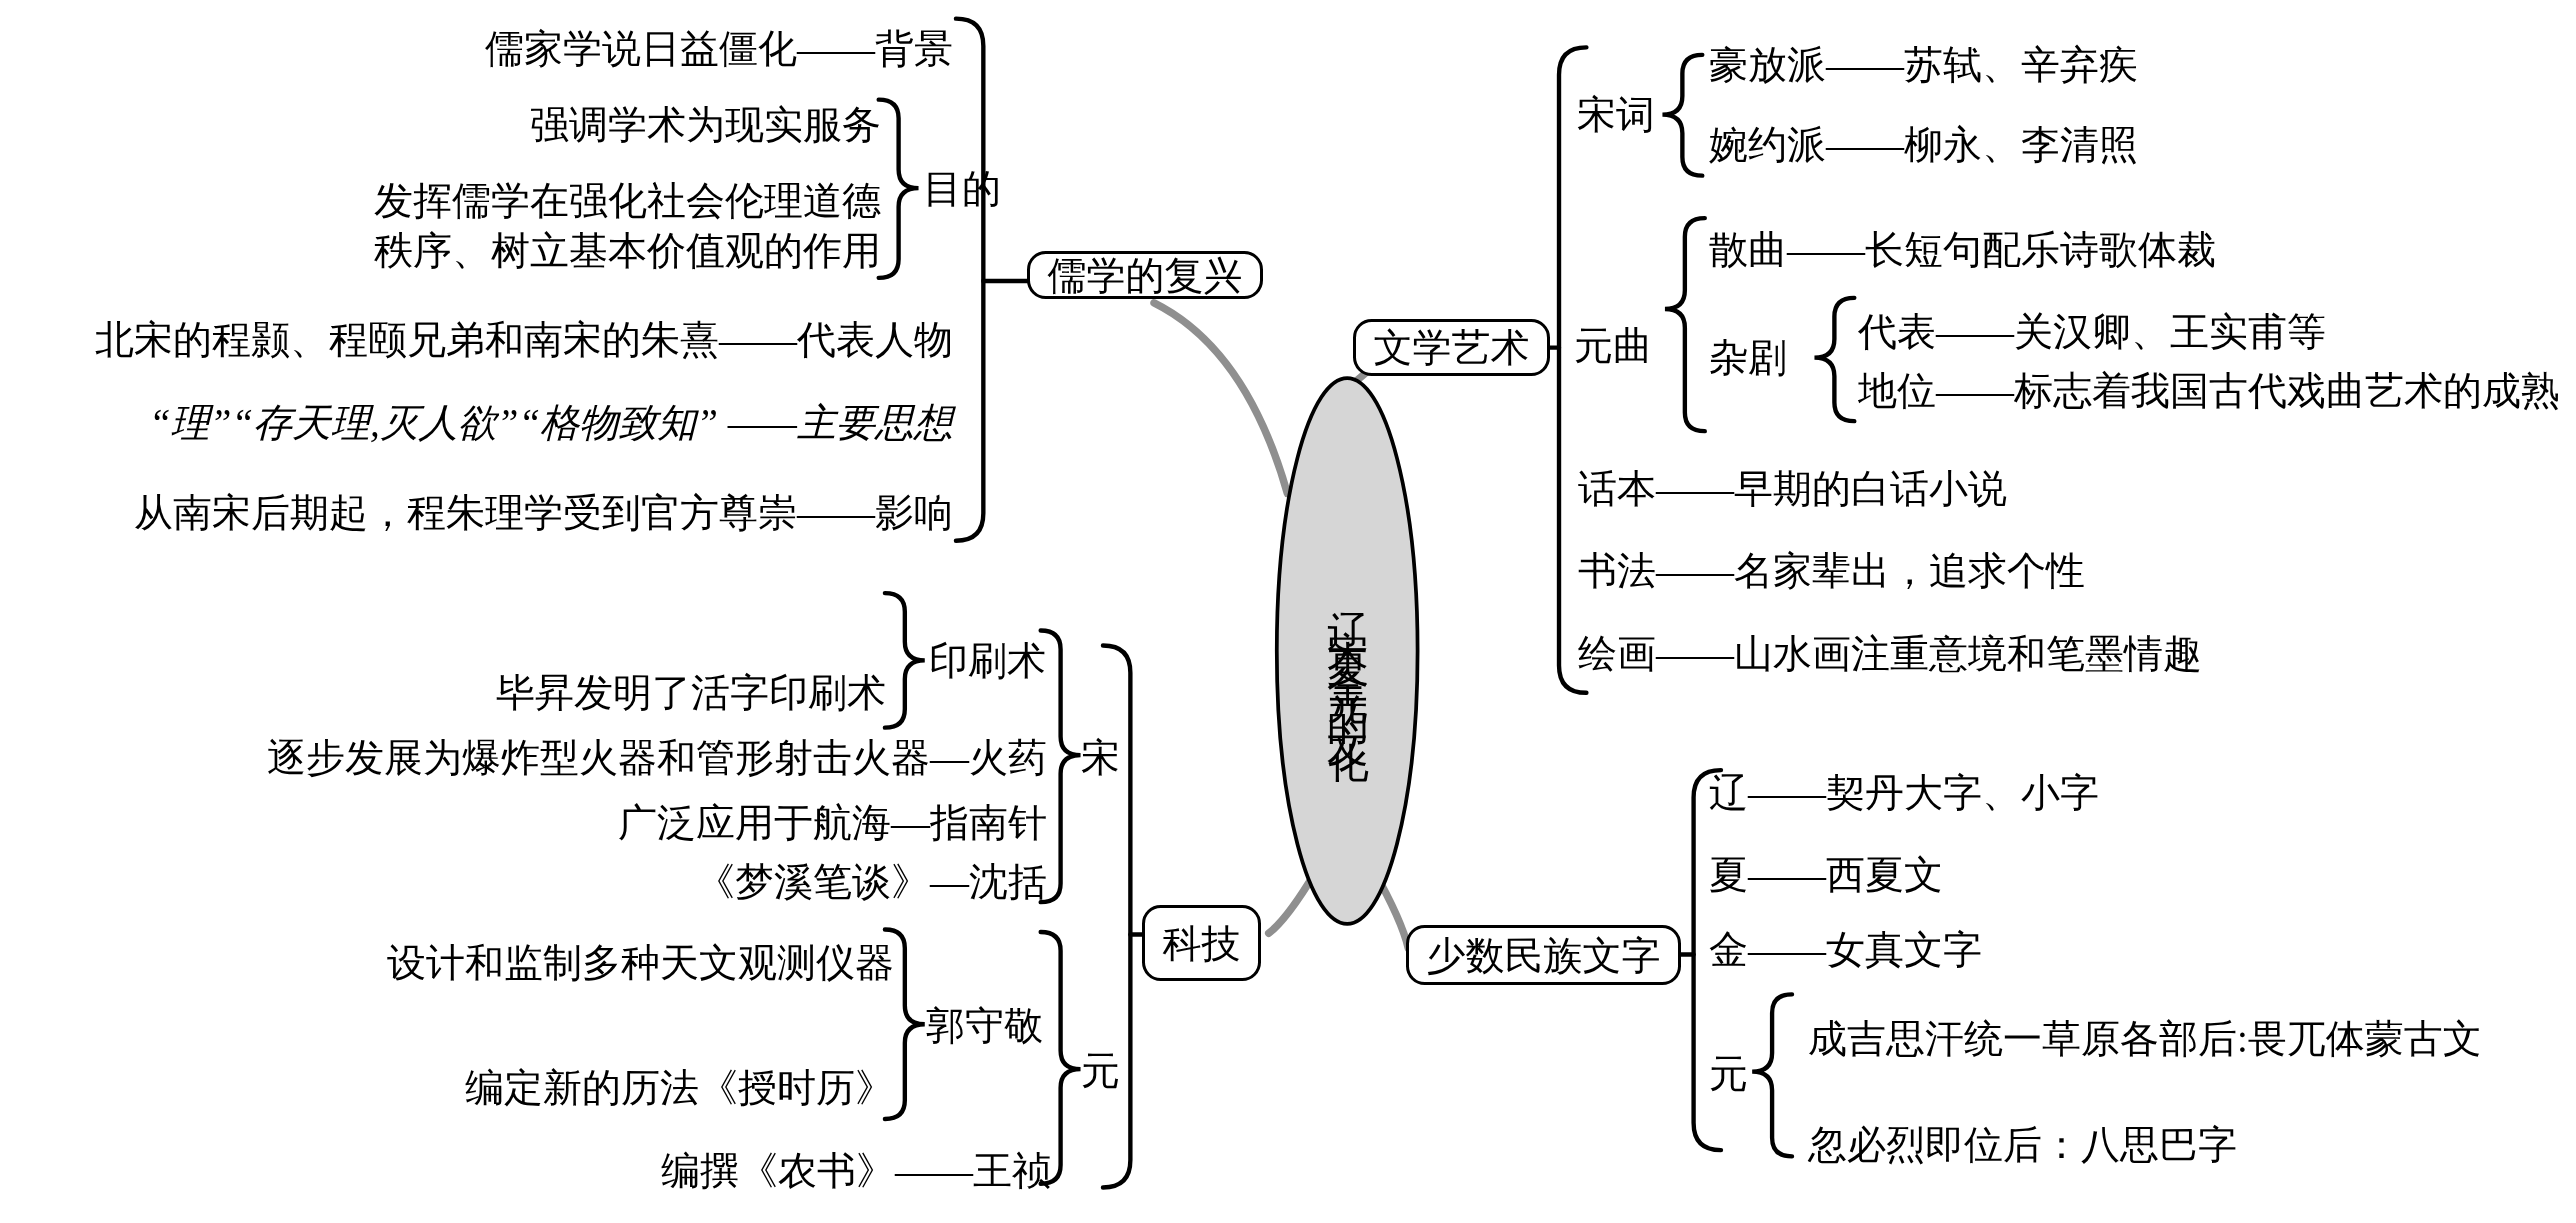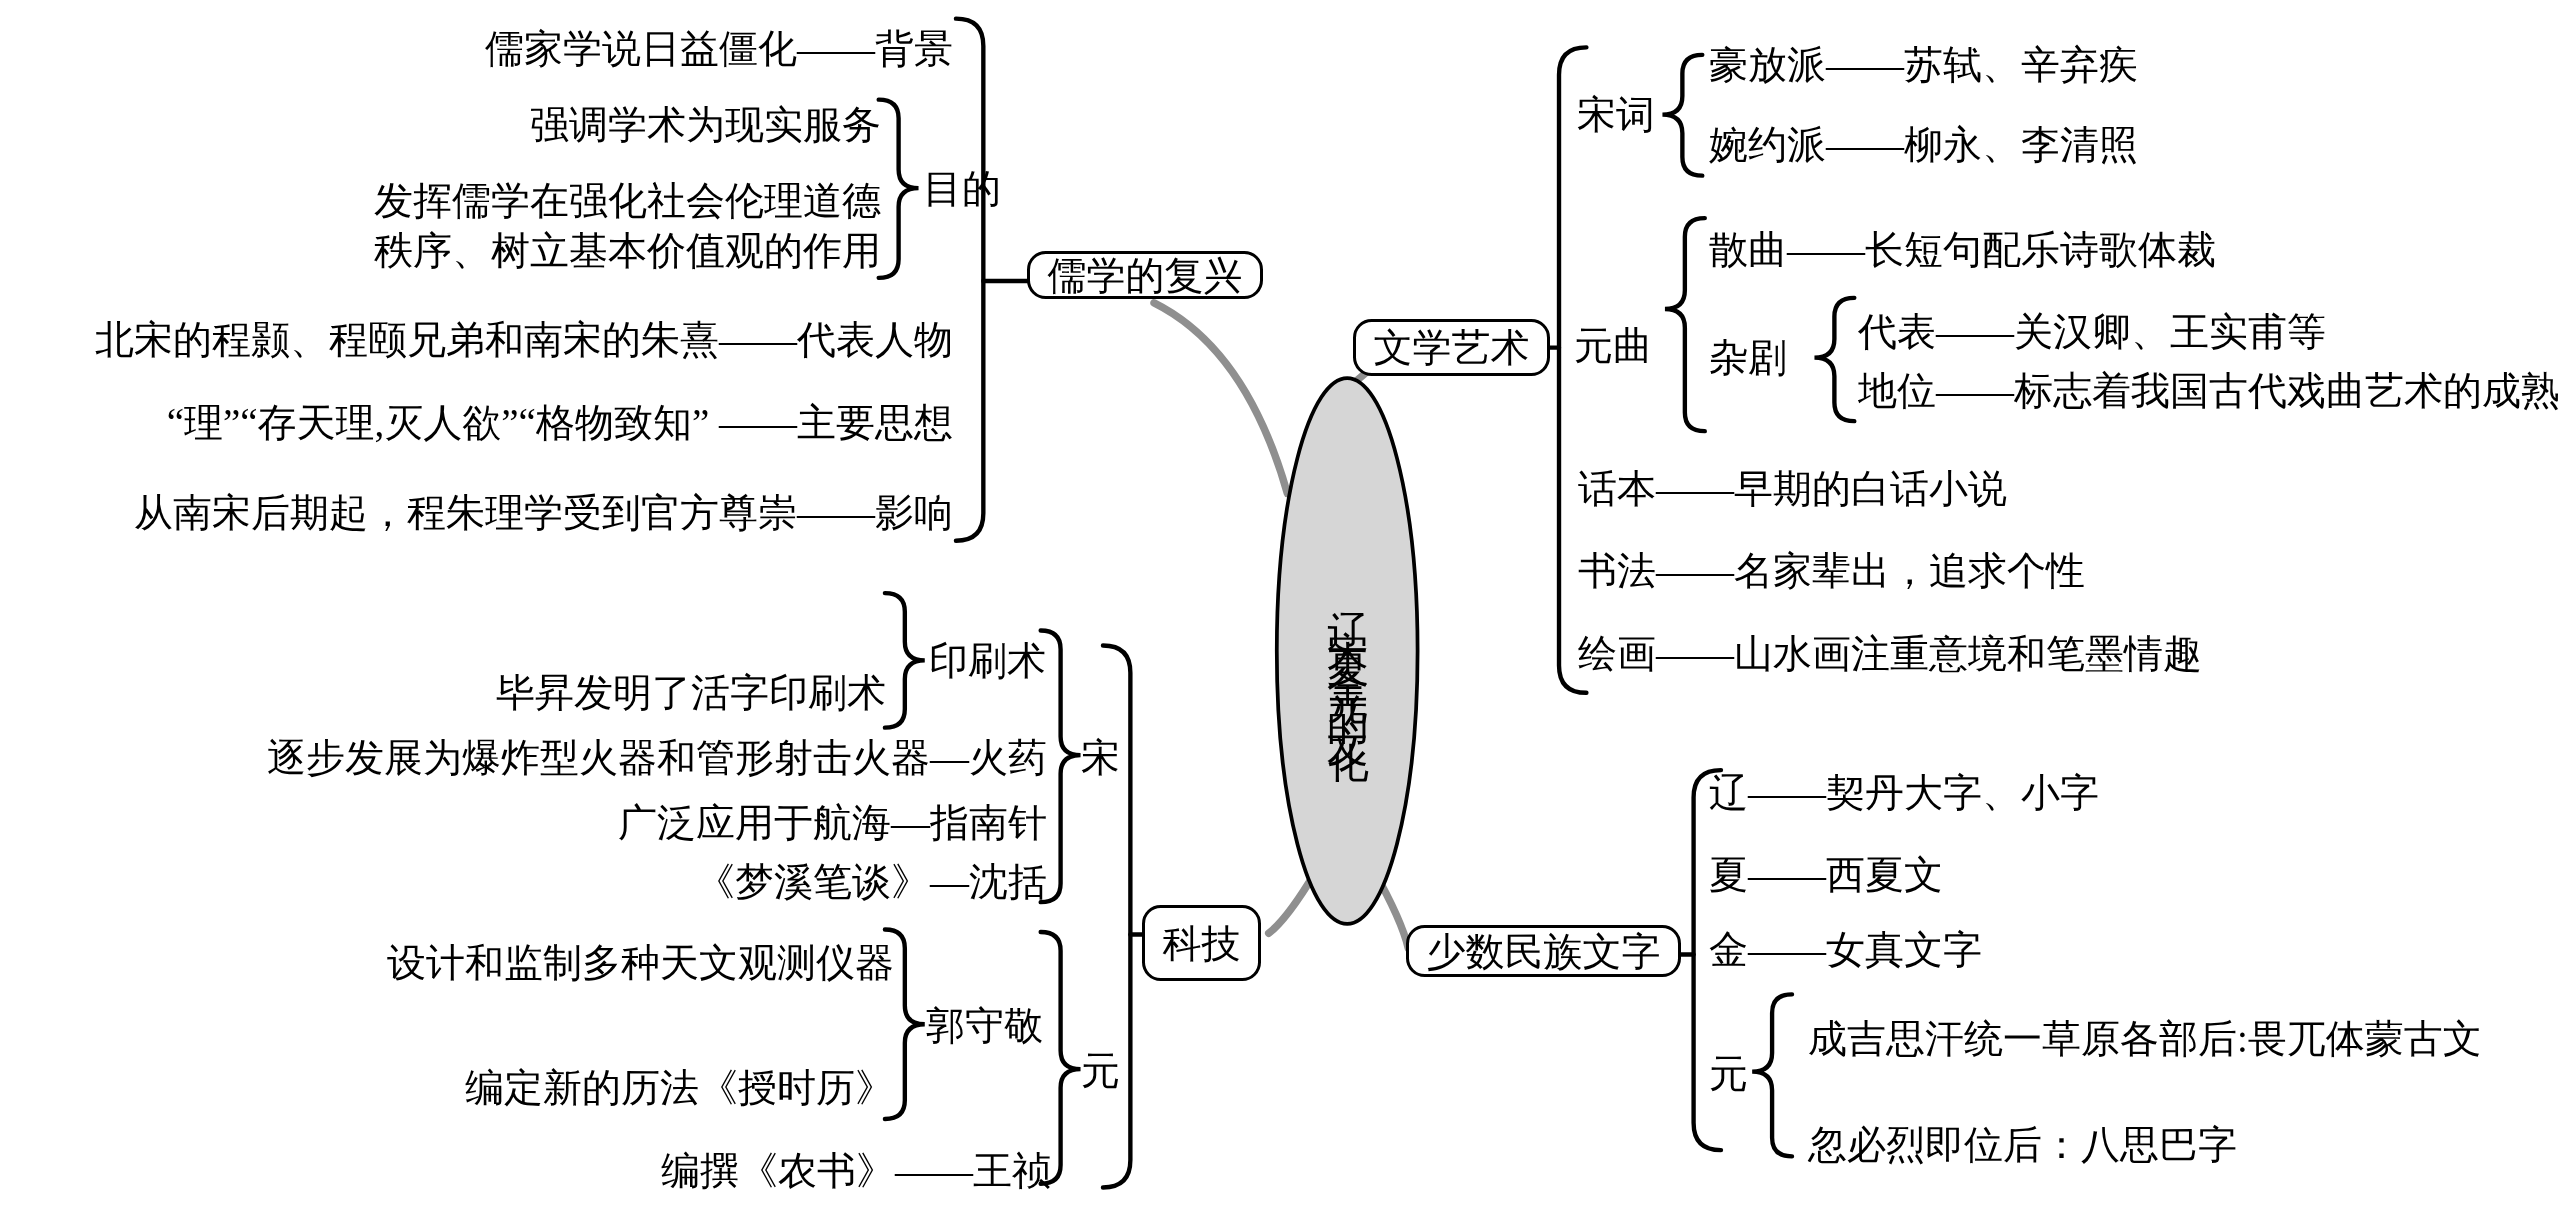--- a/index.html
+++ b/index.html
@@ -50,31 +50,31 @@
 
   <div class="node-box" style="left:1027px;top:251px;height:48px;">
     <span>儒学的复兴</span>
   </div>
   <div class="node-box" style="left:1353px;top:319px;height:57px;">
     <span>文学艺术</span>
   </div>
   <div class="node-box" style="left:1142px;top:905px;height:76px;">
     <span>科技</span>
   </div>
-  <div class="node-box" style="left:1406px;top:925px;height:52px;">
+  <div class="node-box" style="left:1406px;top:925px;height:60px;">
     <span>少数民族文字</span>
   </div>
 
   <div class="row r-align" style="right:1623px;top:26px;">儒家学说日益僵化——背景</div>
   <div class="row r-align" style="right:1695px;top:102px;">强调学术为现实服务</div>
   <div class="row r-align" style="right:1695px;top:178px;">发挥儒学在强化社会伦理道德</div>
   <div class="row r-align" style="right:1695px;top:228px;">秩序、树立基本价值观的作用</div>
   <div class="row" style="left:923px;top:166px;">目的</div>
   <div class="row r-align" style="right:1623px;top:317px;">北宋的程颢、程颐兄弟和南宋的朱熹——代表人物</div>
-  <div class="row r-align" style="right:1623px;top:400px;">“理”“存天理,灭人欲”“格物致知” ——主要思想</div>
+  <div class="row r-align" style="right:1623px;top:400px;font-style:italic;">“理”“存天理,灭人欲”“格物致知” ——主要思想</div>
   <div class="row r-align" style="right:1623px;top:490px;">从南宋后期起，程朱理学受到官方尊崇——影响</div>
 
   <div class="row" style="left:1577px;top:92px;">宋词</div>
   <div class="row" style="left:1709px;top:42px;">豪放派——苏轼、辛弃疾</div>
   <div class="row" style="left:1709px;top:122px;">婉约派——柳永、李清照</div>
   <div class="row" style="left:1574px;top:287px;margin-top:36px;">元曲</div>
   <div class="row" style="left:1709px;top:227px;">散曲——长短句配乐诗歌体裁</div>
   <div class="row" style="left:1709px;top:335px;">杂剧</div>
   <div class="row" style="left:1858px;top:309px;">代表——关汉卿、王实甫等</div>
   <div class="row" style="left:1858px;top:368px;">地位——标志着我国古代戏曲艺术的成熟</div>

